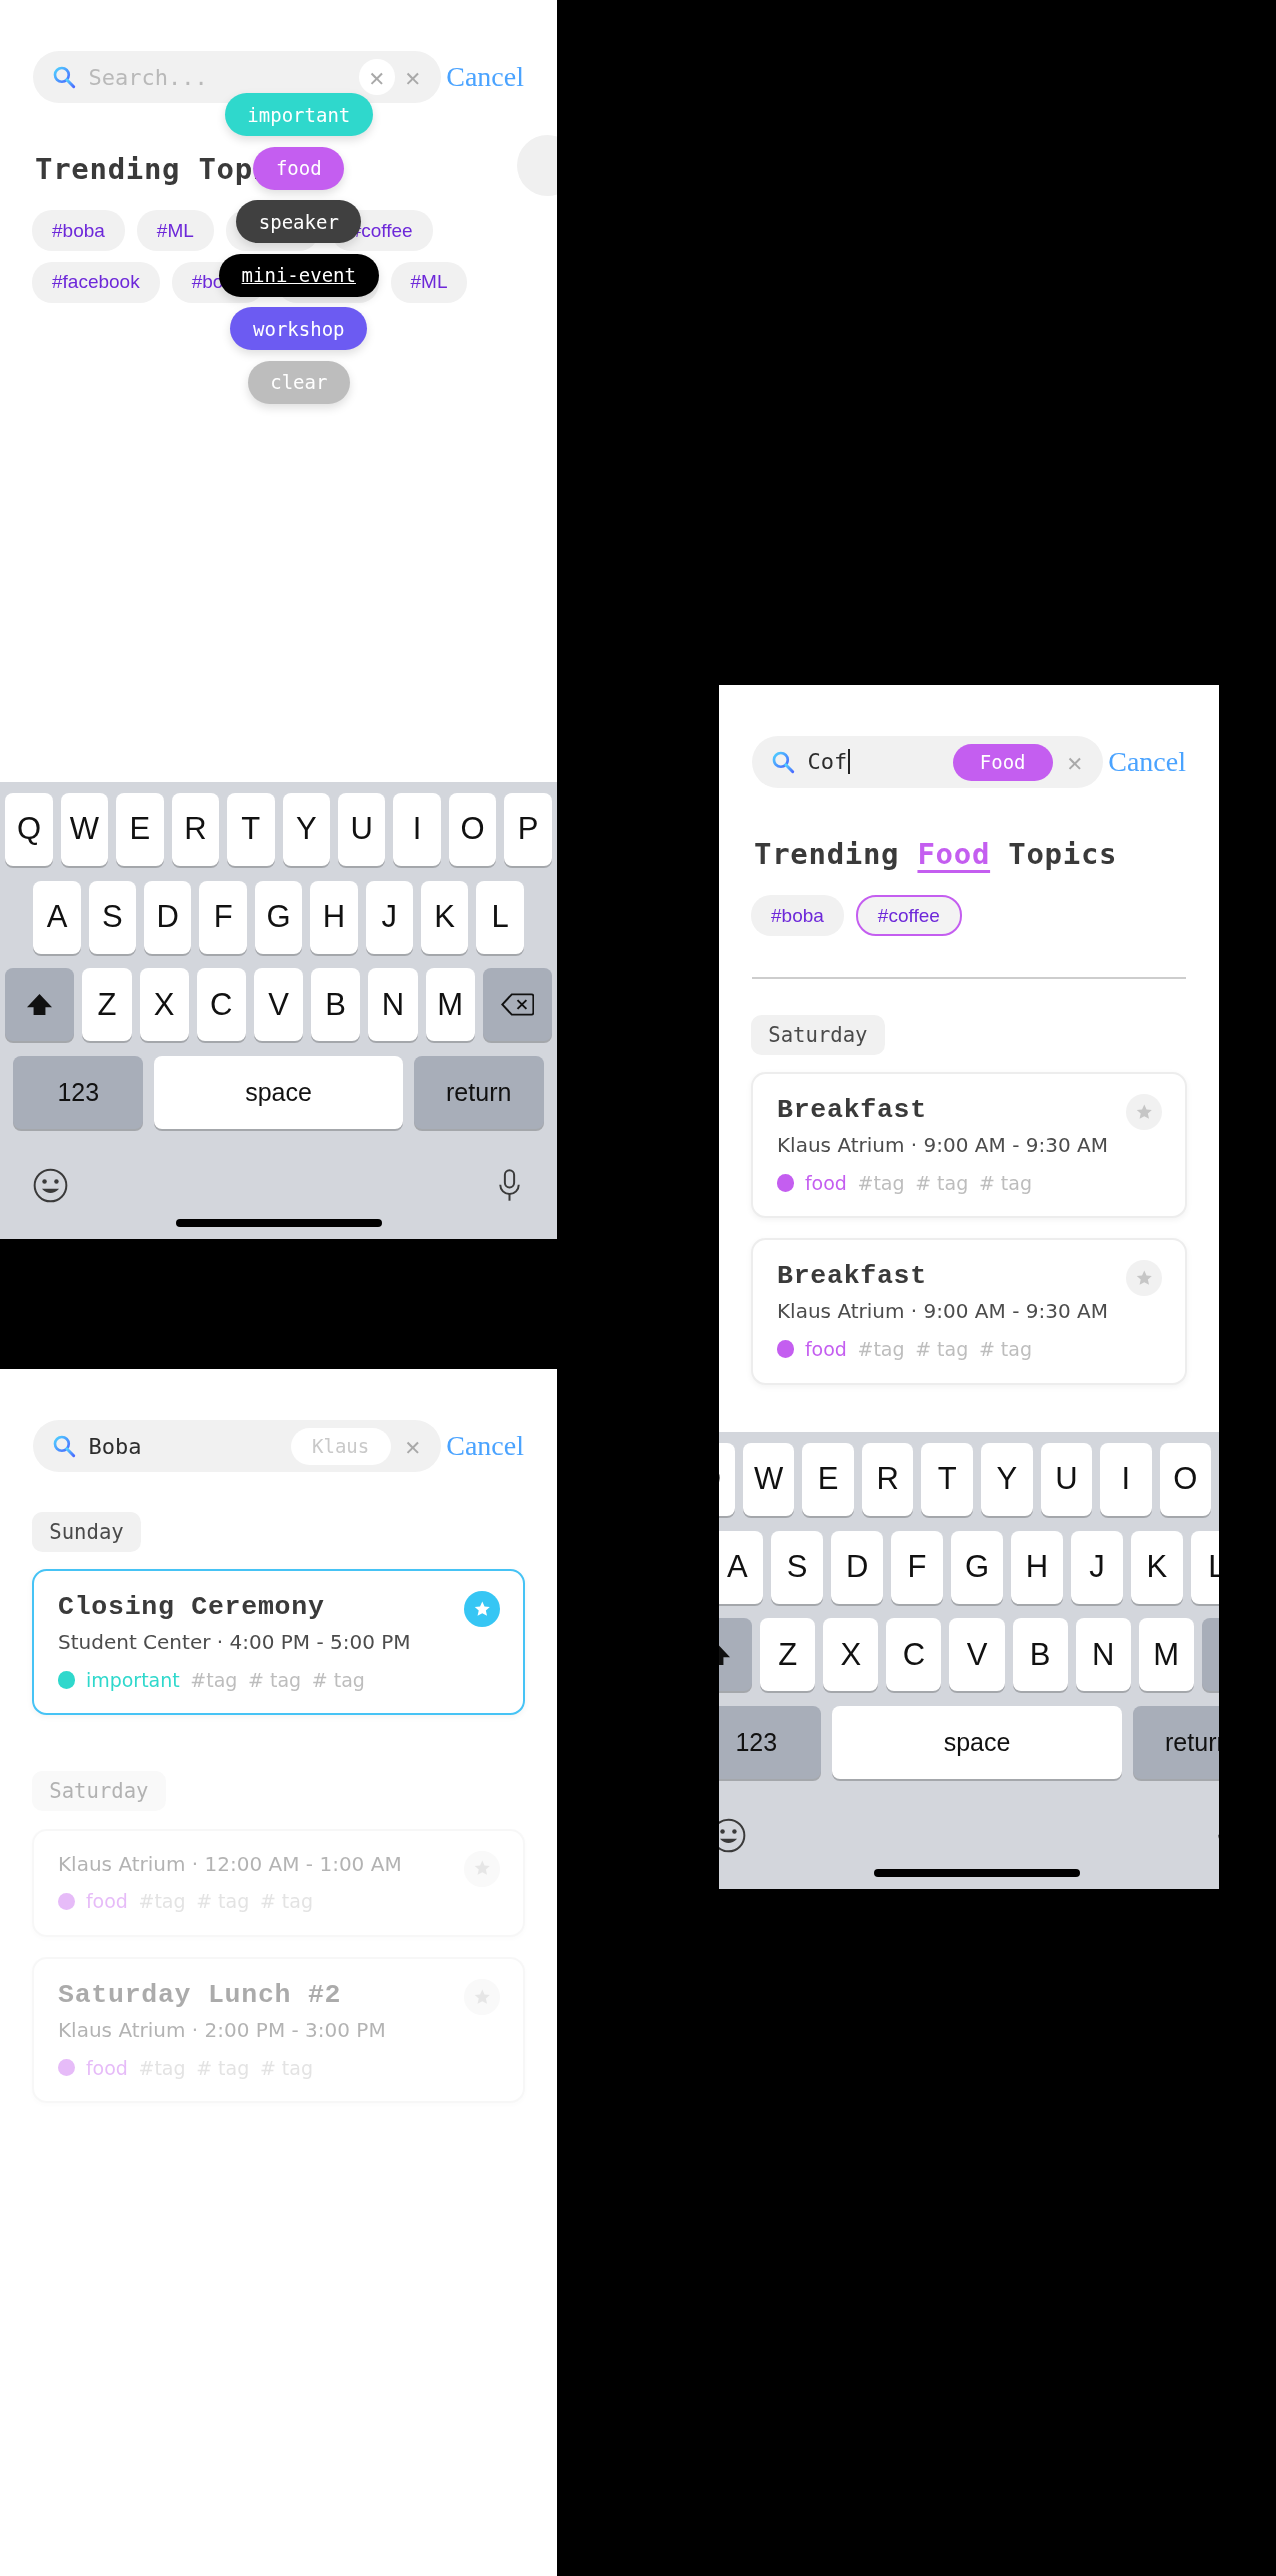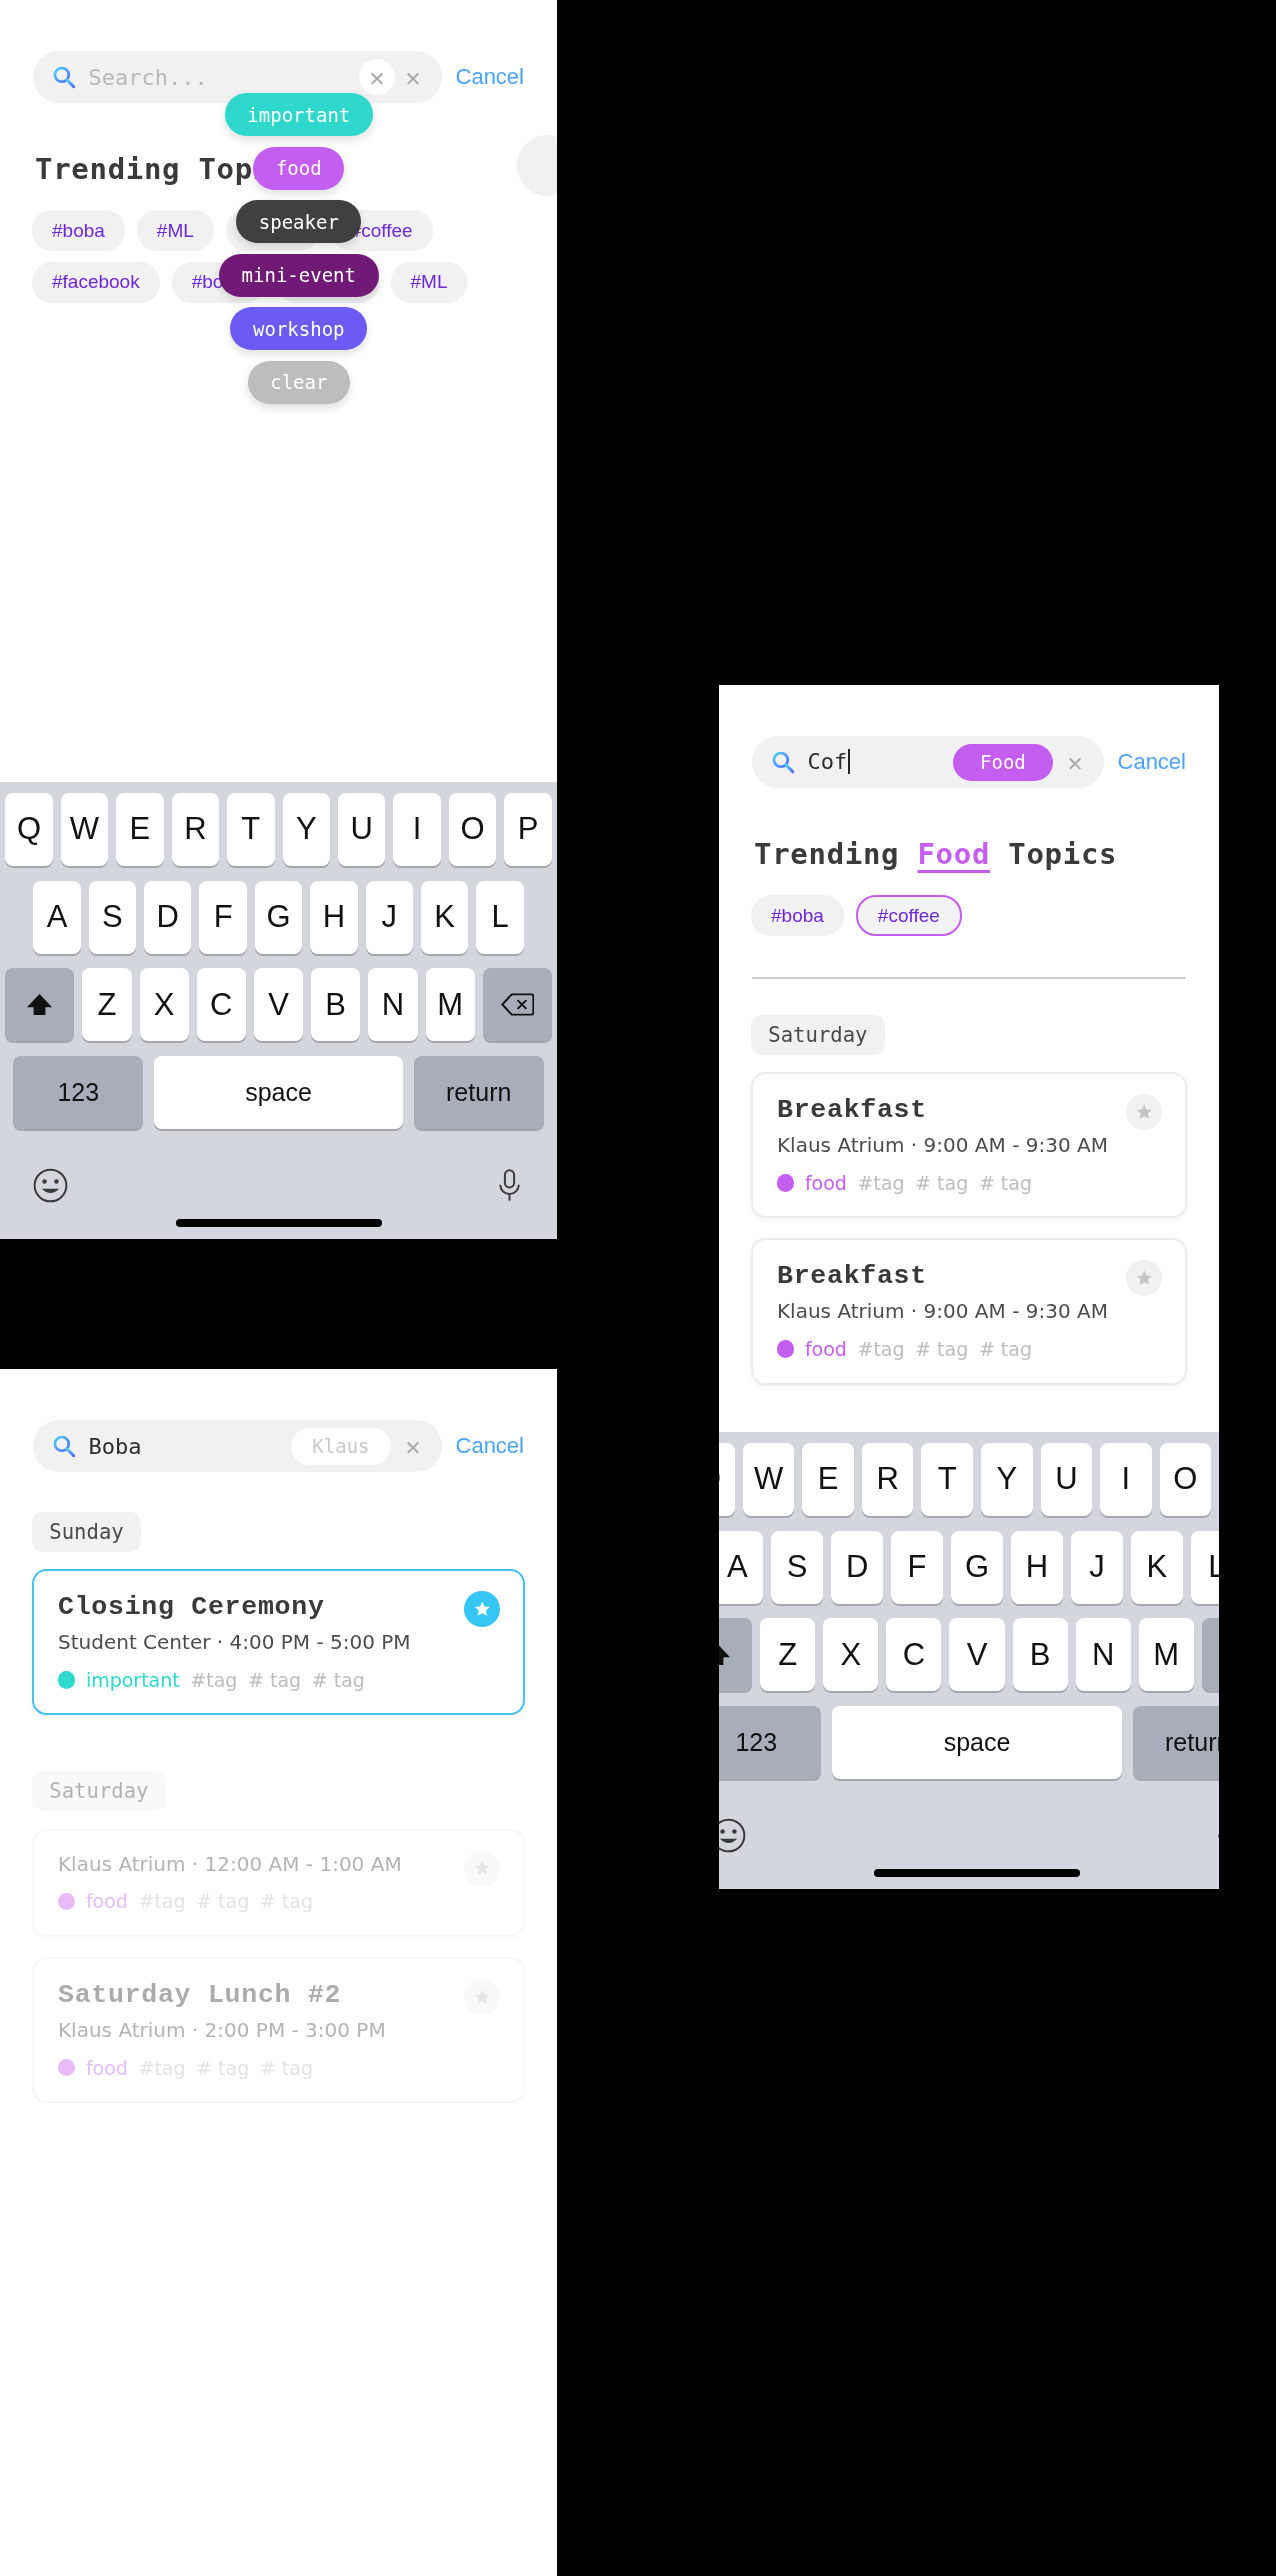--- a/index.html
+++ b/index.html
@@ -39,22 +39,22 @@
     justify-content:center; padding: 0 20px; font-size: 19px; color:#fff;
     font-family: "DejaVu Sans Mono", monospace; margin-right: 4px; white-space:nowrap;
   }
   .filter-pill.blank { background:#fff; color:#c9c9c9; }
   .x-btn {
     width: 36px; height: 36px; flex:0 0 36px; display:flex; align-items:center; justify-content:center;
     font-size: 25px; color:#a9a9a9; font-family:"DejaVu Sans Mono", monospace; line-height:1;
   }
   .x-btn.onwhite { background:#fff; border-radius:50%; }
   .cancel {
-    font-size: 22px; color:#4aa3ff; font-family:Liberation Sans, sans-serif;
-    margin-left: 14px; white-space:nowrap;
+    font-size: 28px; color:#4aa3ff; font-family:Liberation Serif, serif;
+    margin-left: 5px; white-space:nowrap;
   }
 
   
   .trending-title {
     font-size: 29px; font-weight: 700; color:#3a3a3a; letter-spacing: 0.7px;
     padding: 0 35px; margin-top: 45px; font-family:"DejaVu Sans Mono", monospace;
   }
   .trending-title .hl { color:#c45ef0; text-decoration: underline; text-decoration-thickness: 3.3px;
                         text-underline-offset: 6px; }
   .tag-rows { padding: 0 32px; margin-top: 24px; }
@@ -185,21 +185,21 @@
         <div class="tag">#ML</div>
       </div>
     </div>
 
     <div class="ghost-circle"></div>
 
     <div class="filter-menu">
       <div class="fm-pill" style="background: rgb(47, 216, 204);">important</div>
       <div class="fm-pill" style="background: rgb(196, 94, 240);">food</div>
       <div class="fm-pill" style="background: #404040;">speaker</div>
-      <div class="fm-pill" style="background: #701a75;">mini-event</div>
+      <div class="fm-pill" style="background: #000000; text-decoration: underline;">mini-event</div>
       <div class="fm-pill" style="background: rgb(108, 91, 242);">workshop</div>
       <div class="fm-pill" style="background: rgb(189, 189, 189);">clear</div>
     </div>
 
     <div class="keyboard">
       <div class="kb-inner">
         <div class="kb-row" id="p1r1">
             <div class="key">Q</div>
             <div class="key">W</div>
             <div class="key">E</div>

